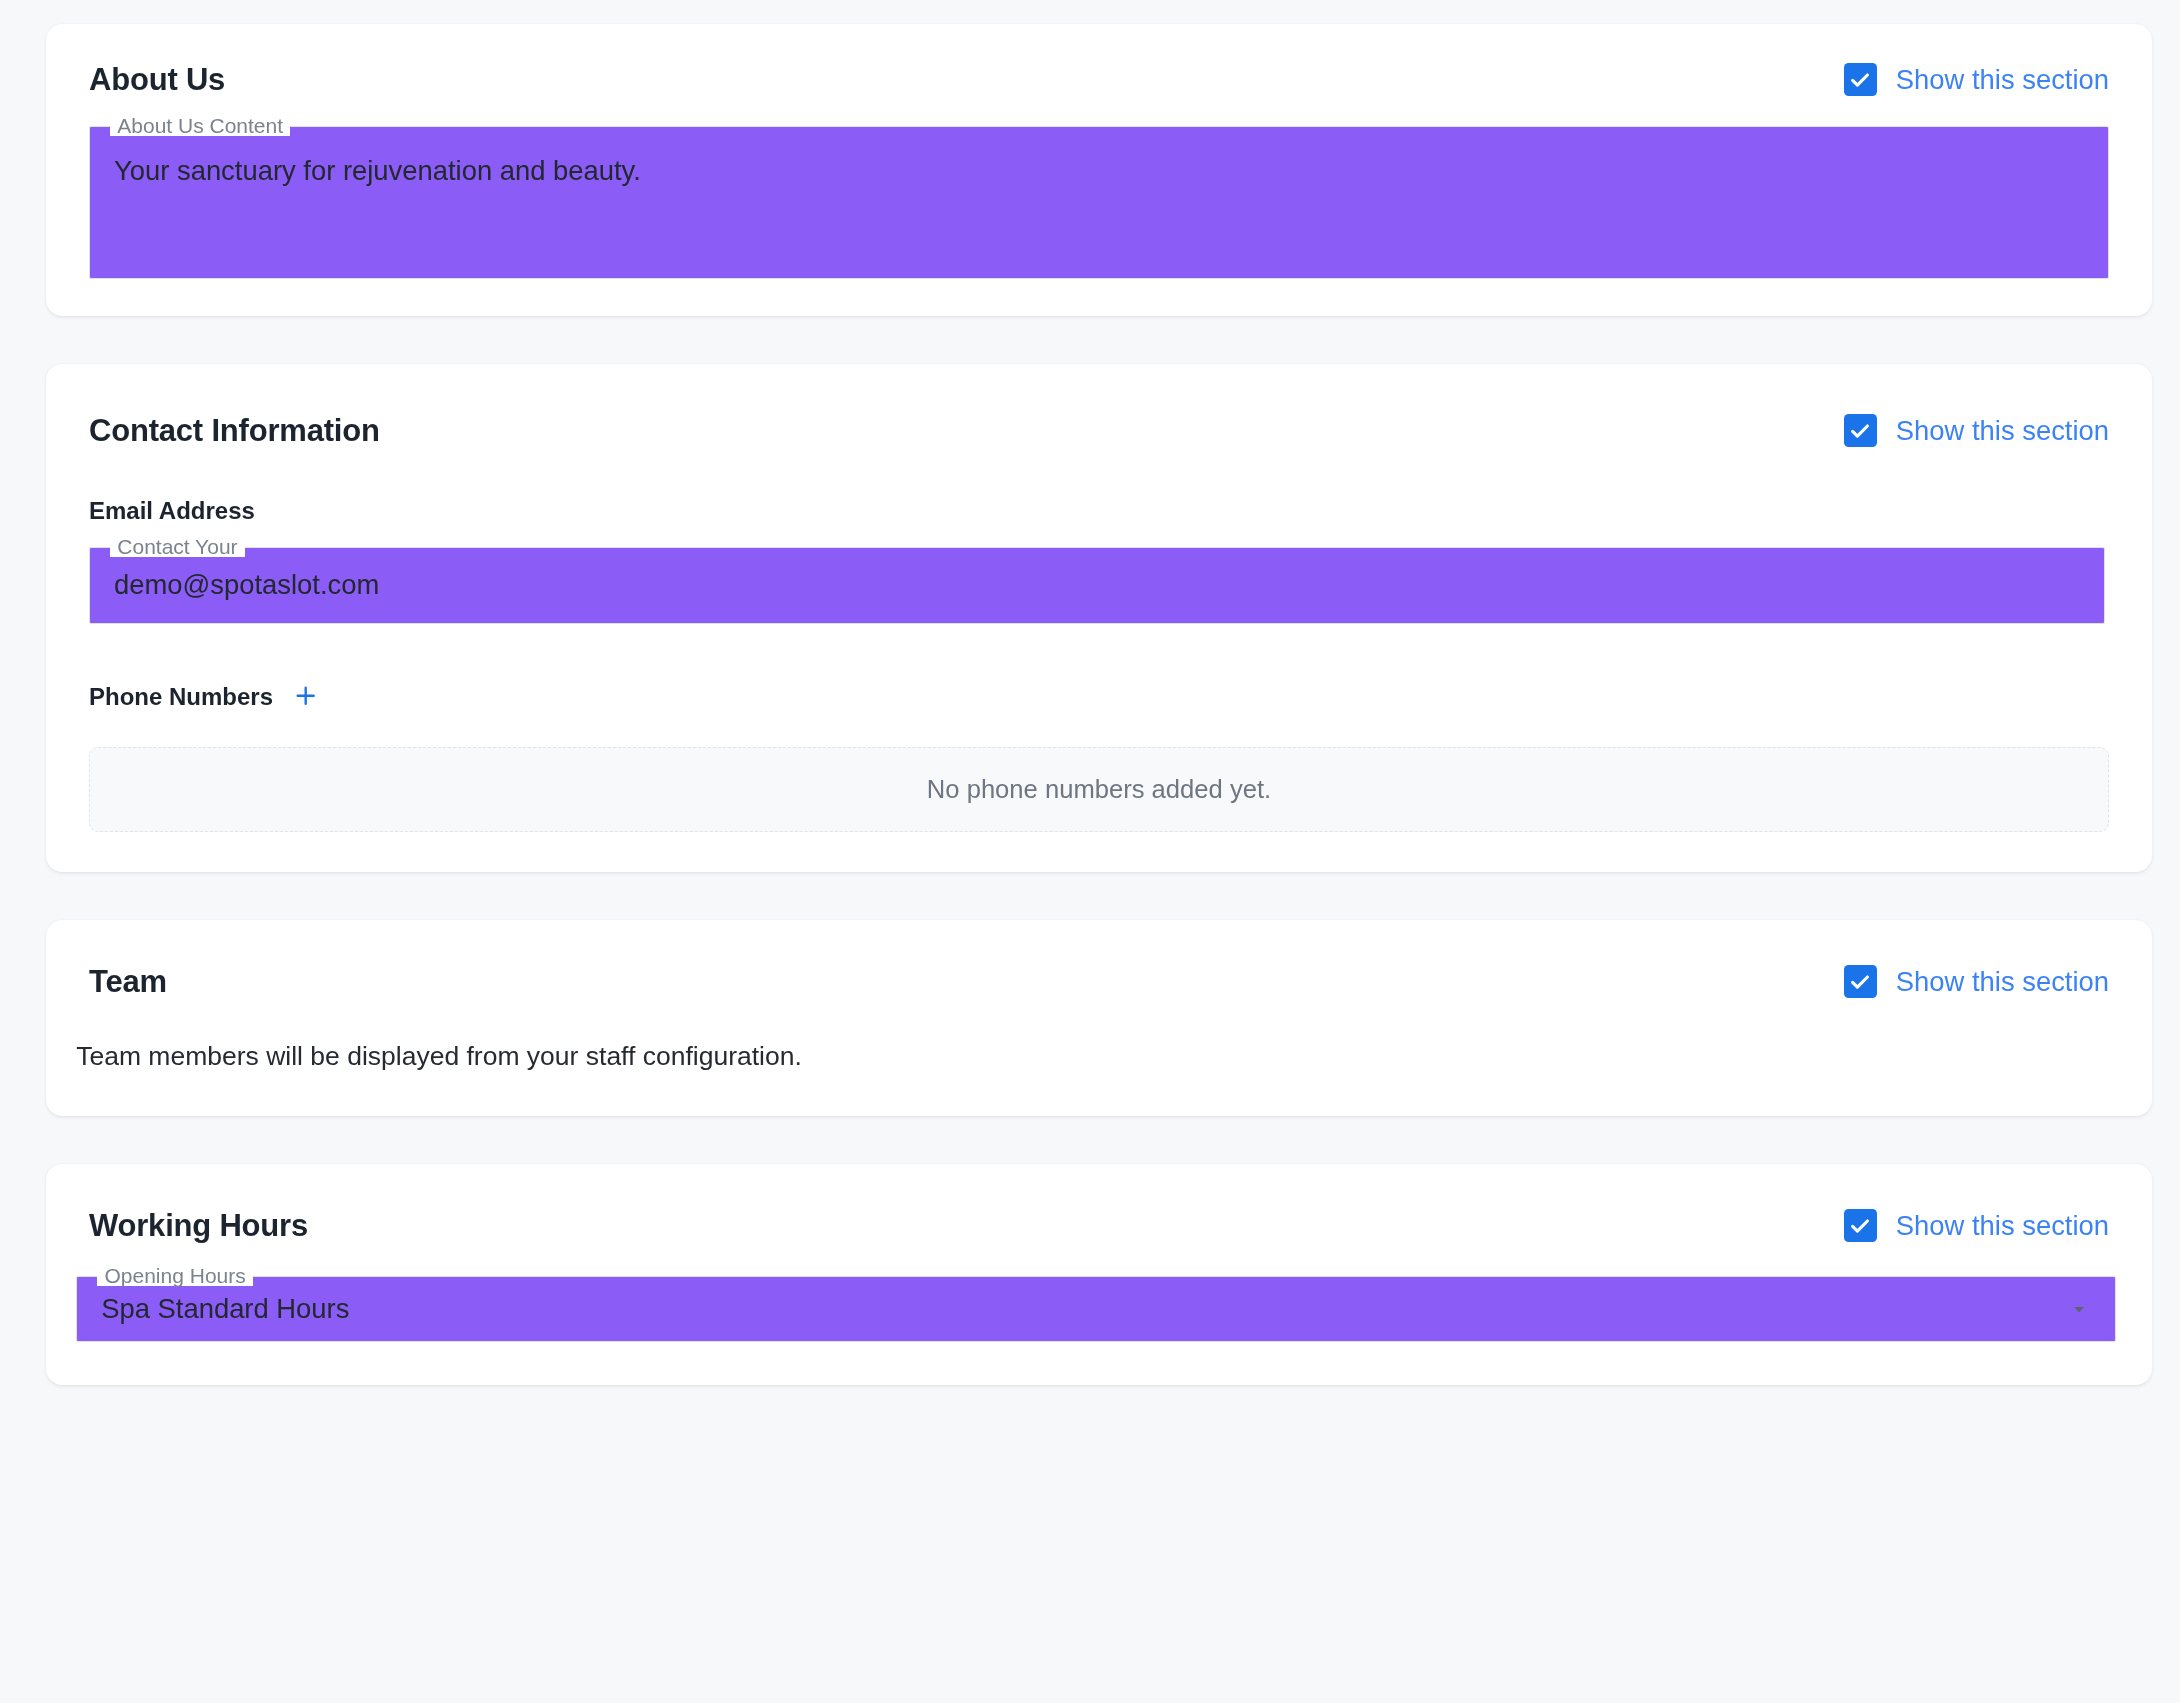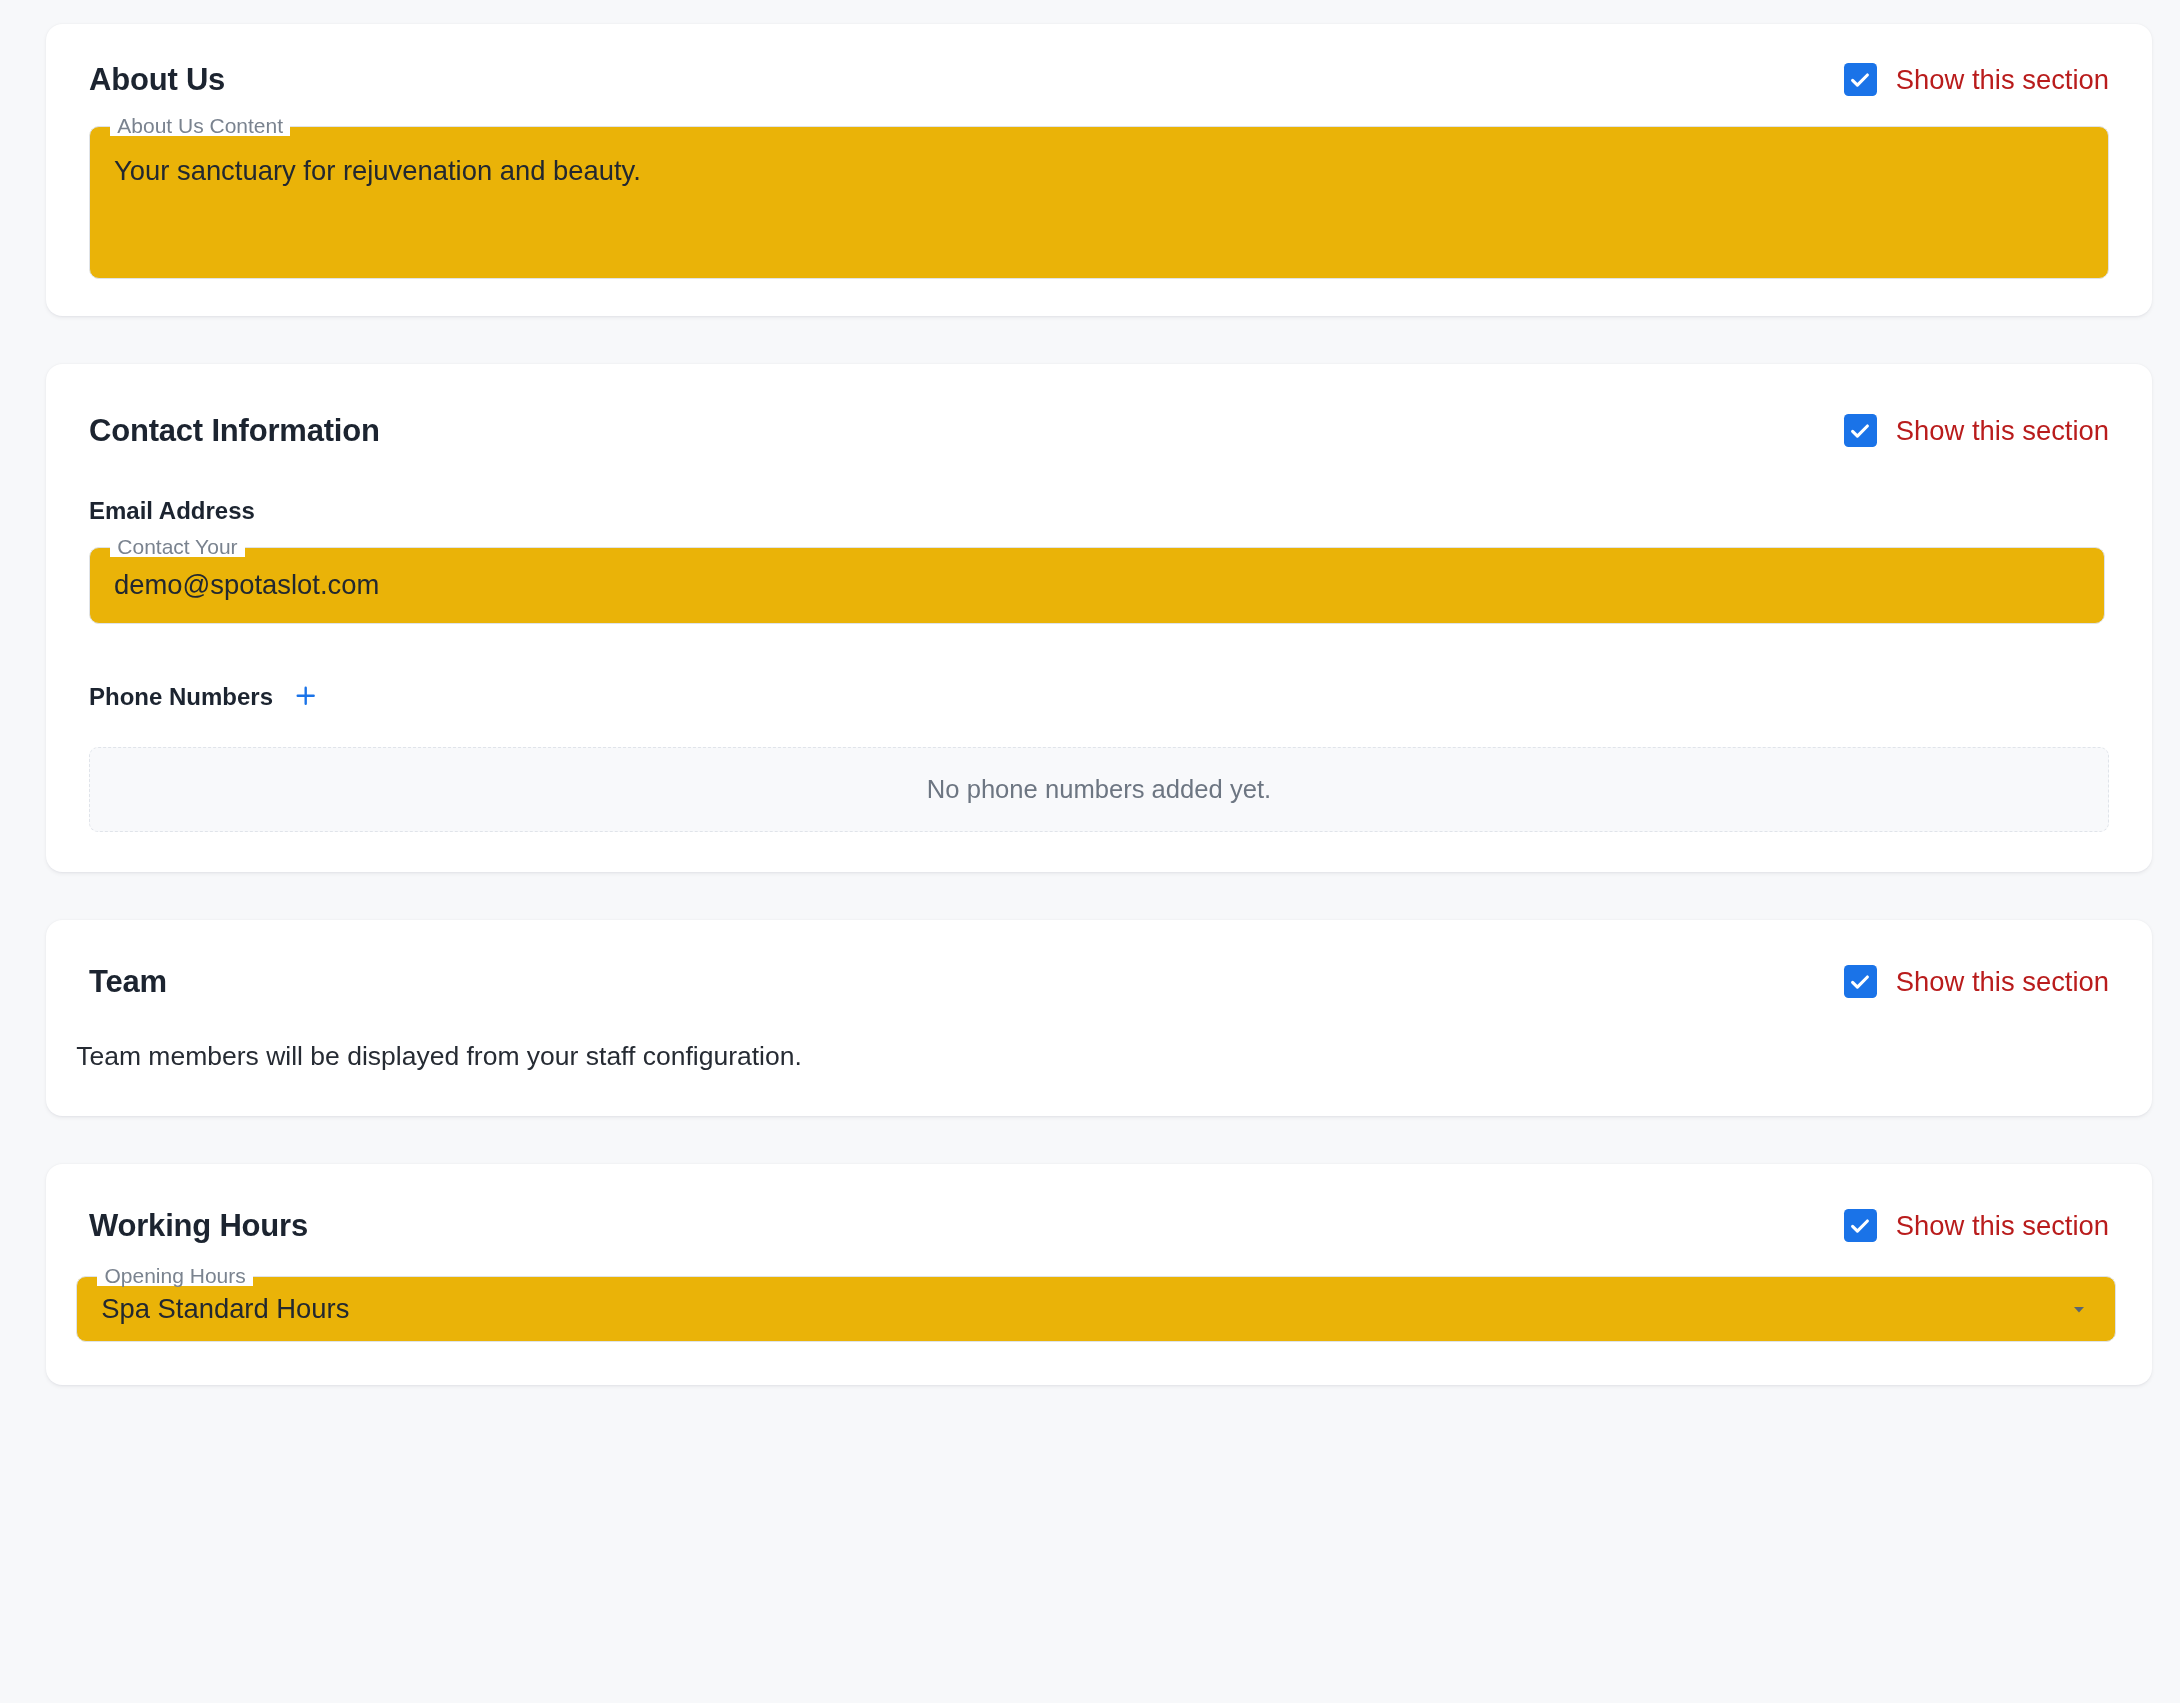--- a/index.html
+++ b/index.html
@@ -63,31 +63,31 @@
     background: #1a73e8;
     display: flex;
     align-items: center;
     justify-content: center;
     flex: 0 0 auto;
   }
   .checkbox svg { display: block; }
 
   .show-label {
     font-size: 27.4px;
-    color: #b91c1c;
+    color: #3b82f6;
     line-height: 1;
     text-align: right;
   }
 
   
   .field {
     position: relative;
     border: 1.5px solid #dfe3e8;
-    border-radius: 10px;
-    background: #eab308;
+    border-radius: 2px;
+    background: #8b5cf6;
   }
 
   .field-legend {
     position: absolute;
     top: -12px;
     left: 20px;
     background: #ffffff;
     padding: 0 7.3px;
     font-size: 21px;
     color: #7a838f;

